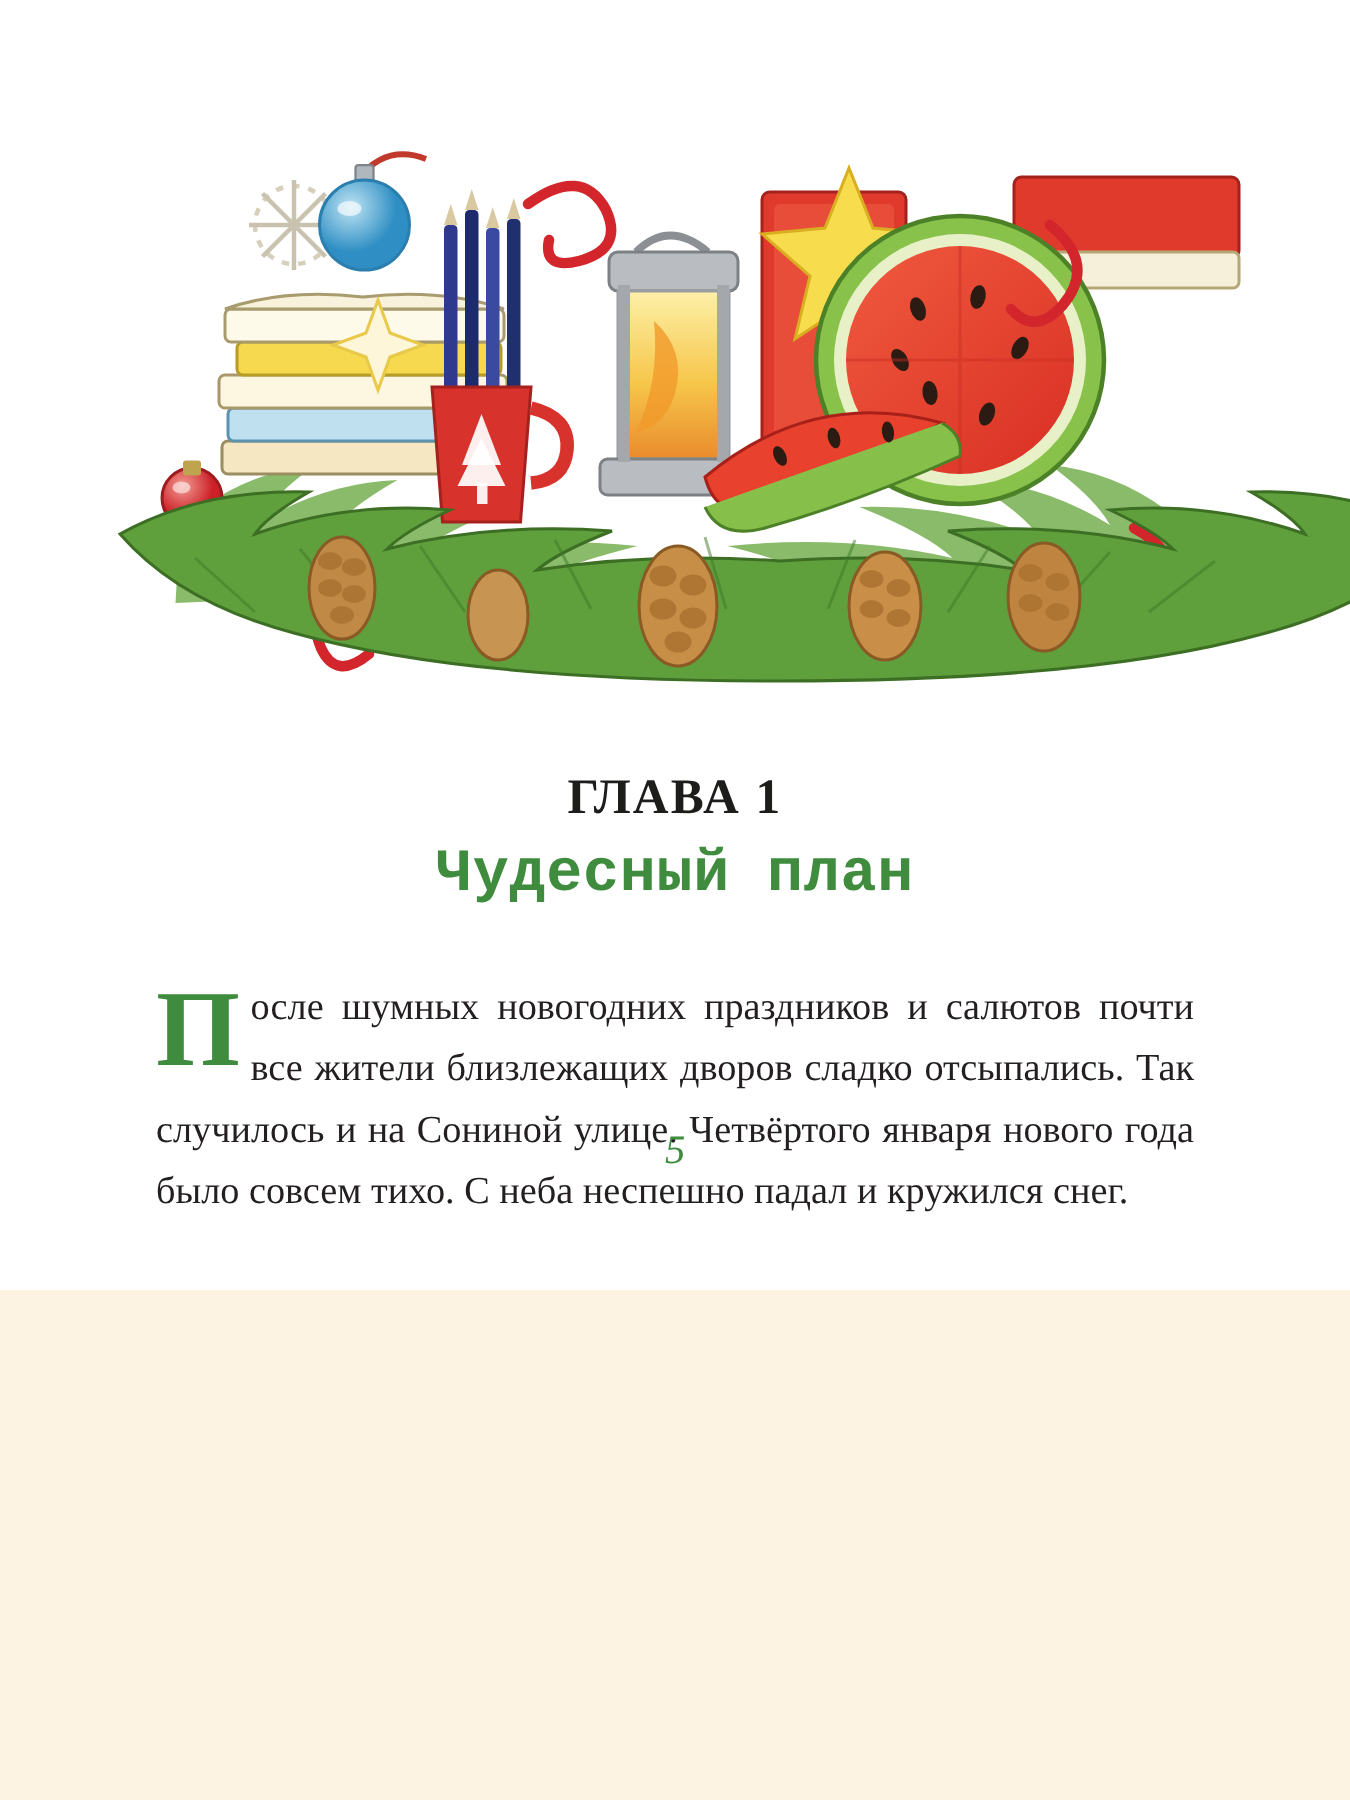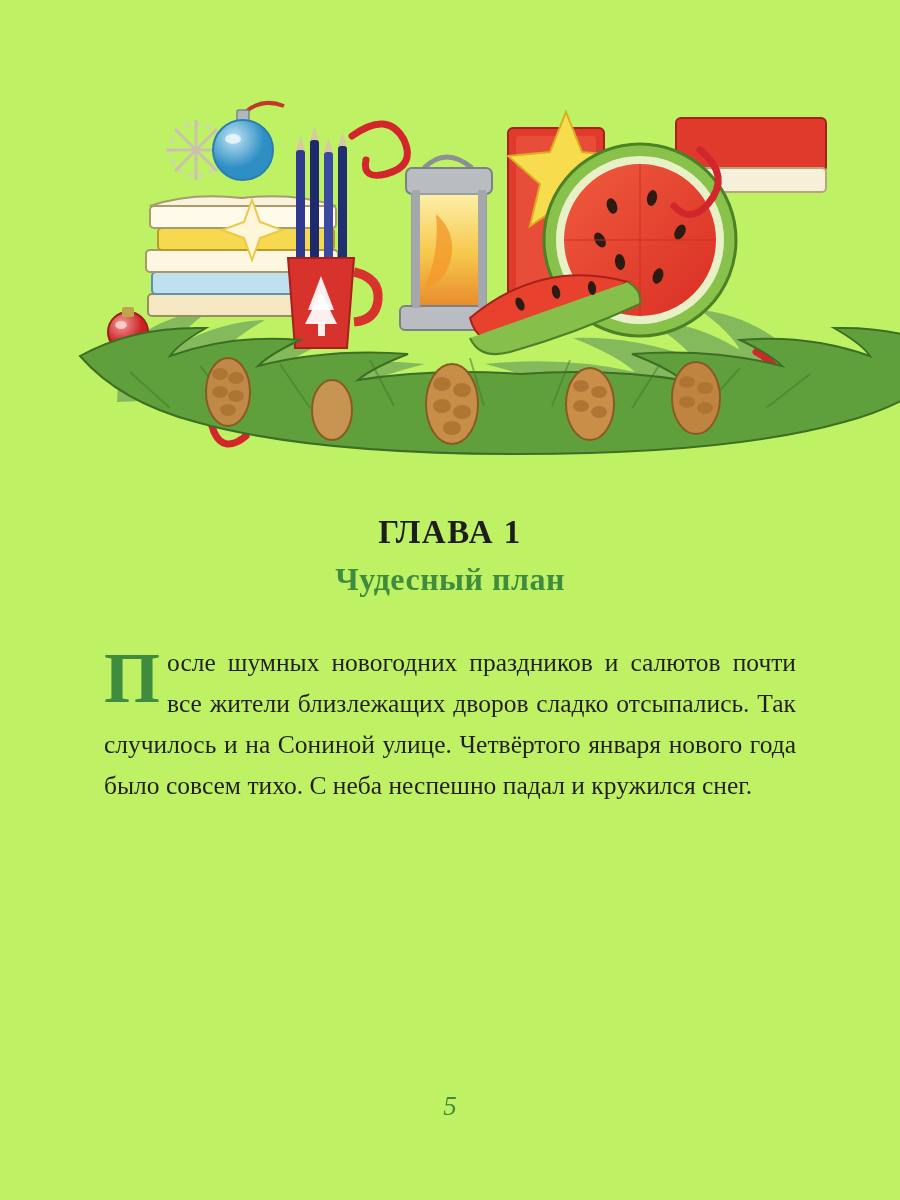--- a/index.html
+++ b/index.html
@@ -11,22 +11,22 @@
     height: 1200px;
     background: #fdf3e3;
     font-family: "Liberation Serif", serif;
     overflow: hidden;
     position: relative;
   }
 
   .page {
     position: relative;
     width: 900px;
-    height: 1200px;
-    background: #bef264;
+    height: 860px;
+    background: #ffffff;
     box-sizing: border-box;
   }
 
   
   .illustration {
     position: relative;
     width: 900px;
     height: 480px;
     overflow: hidden;
   }
@@ -40,23 +40,23 @@
     margin-top: 34px;
   }
   .chapter-number {
     font-family: "Liberation Serif", serif;
     font-weight: bold;
     font-size: 33px;
     letter-spacing: 1.5px;
     color: #1d1d1b;
   }
   .chapter-title {
-    font-family: Liberation Serif, serif;
+    font-family: Liberation Mono, monospace;
     font-weight: bold;
-    font-size: 32px;
+    font-size: 40px;
     color: #3f8c3f;
     margin-top: 10px;
     letter-spacing: 0.5px;
   }
 
   
   .body-text {
     margin: 44px 104px 0 104px;
     font-size: 25.5px;
     line-height: 41px;

